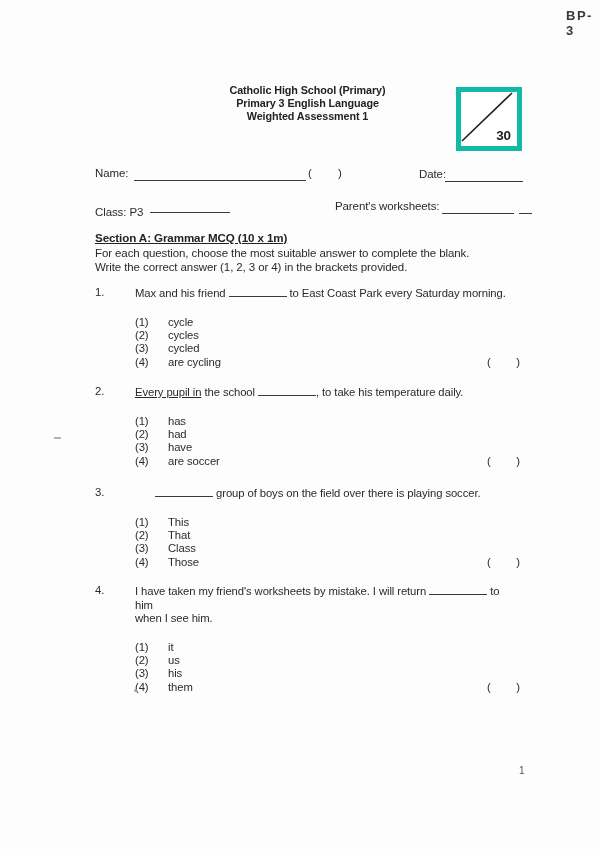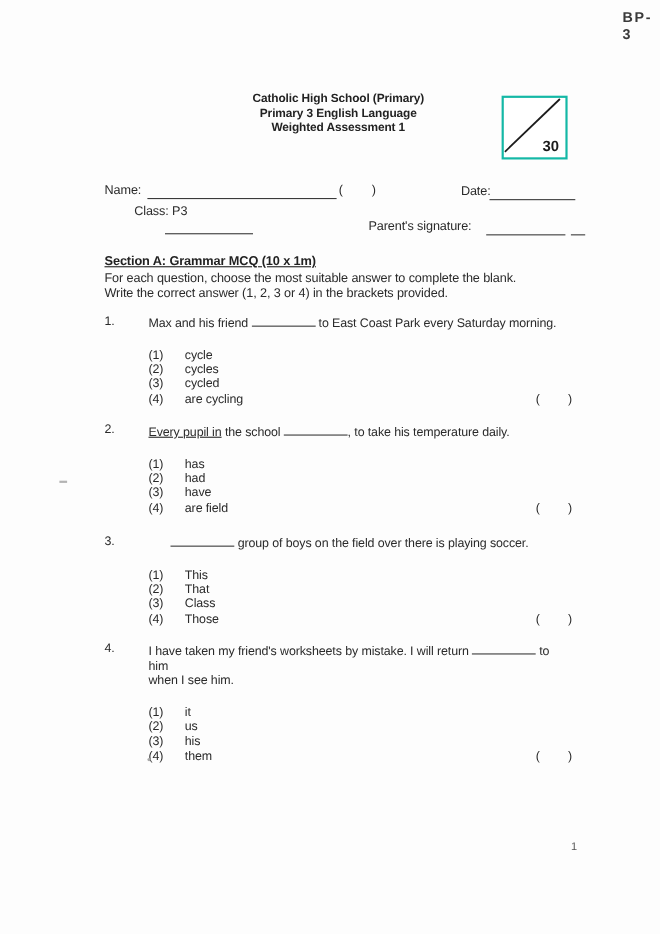--- a/index.html
+++ b/index.html
@@ -23,39 +23,39 @@
   
   .header {
     position:absolute; top:84px; left:190px; width:235px;
     text-align:center; font-weight:bold;
     font-size:10.8px; line-height:12.8px; color:#222;
   }
 
   
   .score-box {
     position:absolute; left:456px; top:87px; width:56px; height:54px;
-    border:2px solid #14b8a6; background:#fff;
+    border:5px solid #14b8a6; background:#fff;
   }
   .score-box svg { position:absolute; left:0; top:0; }
   .score-value {
     position:absolute; right:6px; bottom:3px;
     font-size:13.5px; font-weight:bold; color:#1c1c1c;
   }
 
   .lbl { position:absolute; font-size:11.5px; white-space:nowrap; }
   .blank-line { position:absolute; height:0; border-bottom:1.4px solid #3a3a3a; }
 
   #name-label   { left:95px;  top:167px; }
   #name-blank   { left:134px; top:180px; width:172px; }
   #idx-open     { left:308px; top:167px; }
   #idx-close    { left:338px; top:167px; }
   #date-label   { left:419px; top:168px; }
   #date-blank   { left:445px; top:181px; width:78px; }
 
-  #class-label  { left:95px;  top:186px;margin-left:27px; }
+  #class-label  { left:95px;  top:206px; }
   #class-blank  { left:150px; top:212px; width:80px; }
   #parent-label { left:335px; top:200px; }
   #parent-blank1{ left:442px; top:213px; width:72px; }
   #parent-blank2{ left:519px; top:213px; width:13px; }
 
   #section-title {
     left:95px; top:231px; font-weight:bold; font-size:11.6px;
     text-decoration:underline; color:#222;
   }
   #instr1 { left:95px; top:247px; }
@@ -123,21 +123,21 @@
 
   <span class="lbl" id="name-label">Name:</span>
   <span class="blank-line" id="name-blank"></span>
   <span class="lbl" id="idx-open">(</span>
   <span class="lbl" id="idx-close">)</span>
   <span class="lbl" id="date-label">Date:</span>
   <span class="blank-line" id="date-blank"></span>
 
   <span class="lbl" id="class-label">Class: P3</span>
   <span class="blank-line" id="class-blank"></span>
-  <span class="lbl" id="parent-label">Parent's signature:</span>
+  <span class="lbl" id="parent-label">Parent's worksheets:</span>
   <span class="blank-line" id="parent-blank1"></span>
   <span class="blank-line" id="parent-blank2"></span>
 
   <span class="lbl" id="section-title">Section A: Grammar MCQ (10 x 1m)</span>
   <span class="lbl" id="instr1">For each question, choose the most suitable answer to complete the blank.</span>
   <span class="lbl" id="instr2">Write the correct answer (1, 2, 3 or 4) in the brackets provided.</span>
 
   <div id="questions">
   <div class="question">
     <span class="q-num">1.</span>
@@ -157,21 +157,21 @@
   </div>
 
   <div class="question">
     <span class="q-num">2.</span>
     <div class="q-body">
       <div class="q-text"><span class="u">Every pupil in</span><span> the school </span><span class="blank"></span><span>, to take his temperature daily.</span></div>
       <div class="opts">
             <div class="opt-row"><span class="opt-num">(1)</span><span>has</span></div>
             <div class="opt-row"><span class="opt-num">(2)</span><span>had</span></div>
             <div class="opt-row"><span class="opt-num">(3)</span><span>have</span></div>
-            <div class="opt-row"><span class="opt-num">(4)</span><span>are field</span></div>
+            <div class="opt-row"><span class="opt-num">(4)</span><span>are soccer</span></div>
           </div>
       <span class="answer-brackets">
         <span>(</span>
         <span>)</span>
       </span>
     </div>
   </div>
 
   <div class="question">
     <span class="q-num">3.</span>

